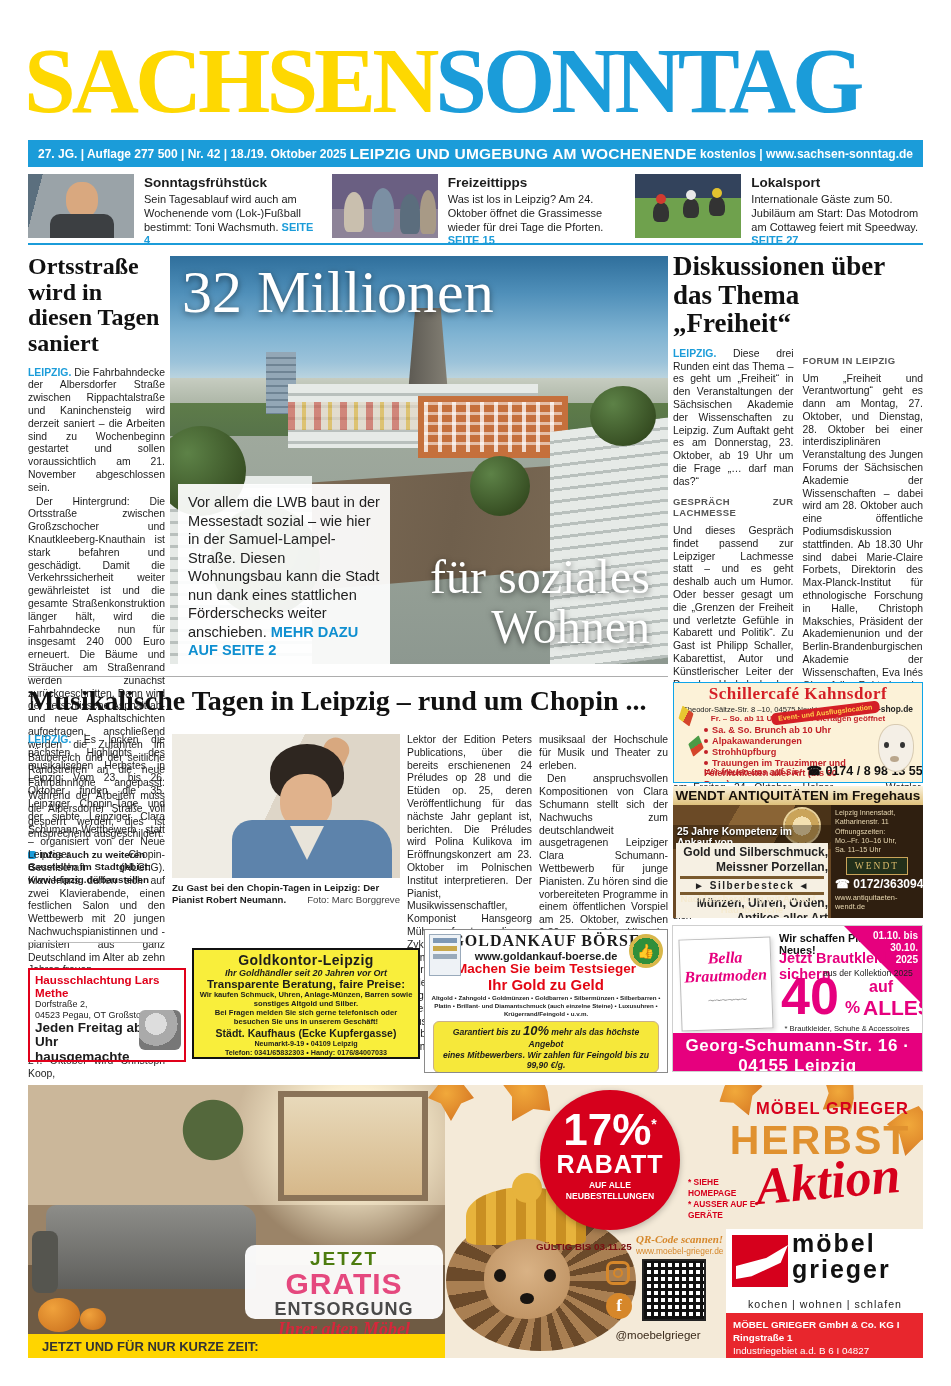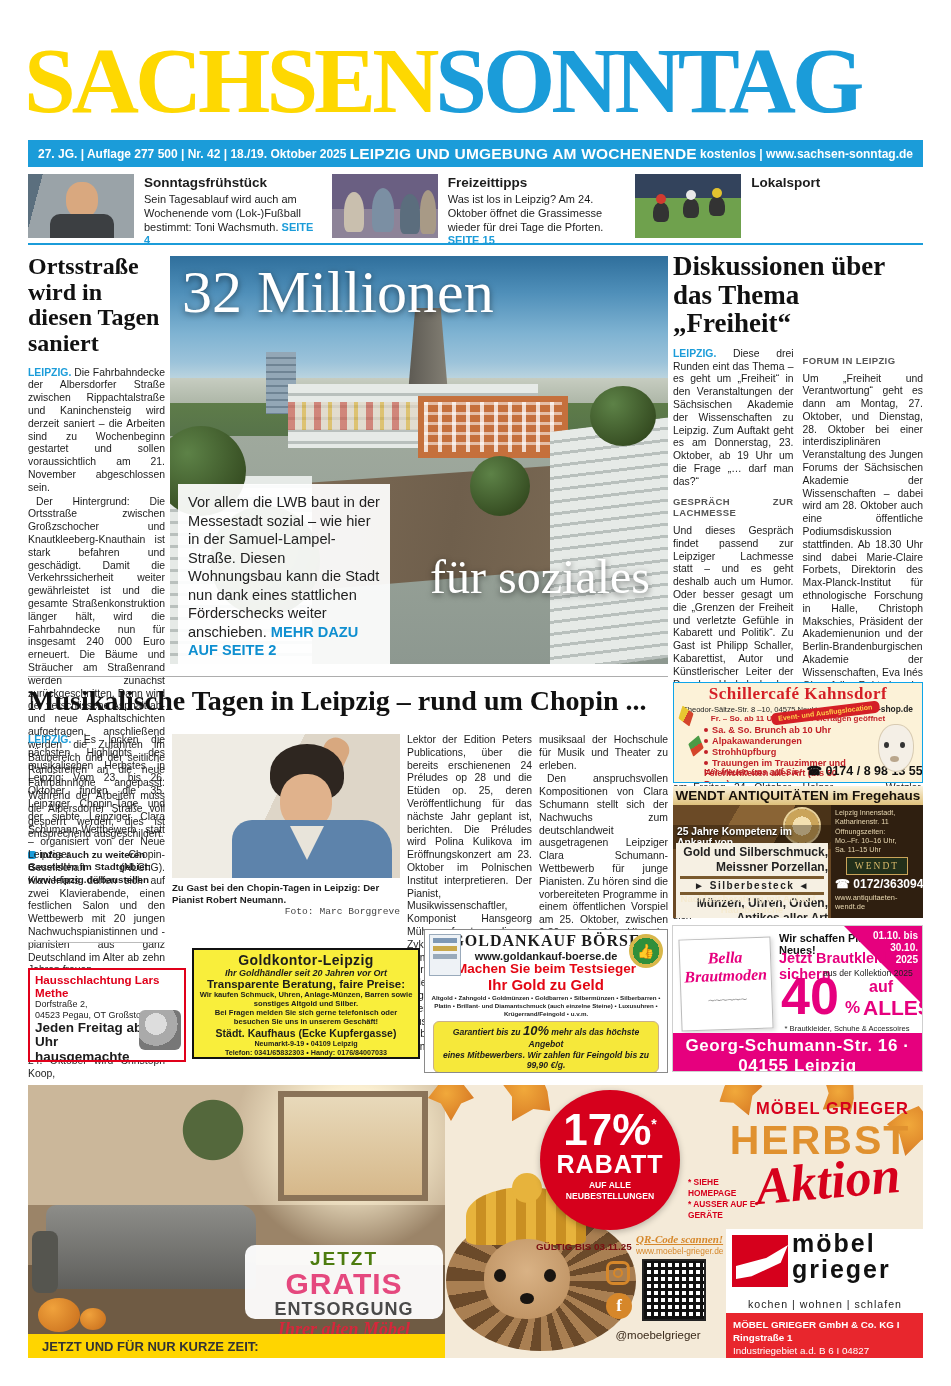--- a/index.html
+++ b/index.html
@@ -86,21 +86,21 @@
   .a3c1{left:28px;top:734px;width:137px;}
   .a3photo{left:172px;top:734px;width:228px;height:144px;overflow:hidden;
            background:linear-gradient(115deg,#efece4 0 45%,#ded6c8 45% 100%);}
   .a3photo .hair{position:absolute;left:98px;top:10px;width:74px;height:58px;border-radius:50% 50% 40% 40%;background:#2e2620;}
   .a3photo .face{position:absolute;left:108px;top:40px;width:52px;height:56px;border-radius:46%;background:#e0b28c;}
   .a3photo .arm{position:absolute;left:142px;top:2px;width:26px;height:70px;border-radius:12px;background:#d8a87f;transform:rotate(24deg);}
   .a3photo .sweat{position:absolute;left:60px;top:86px;width:160px;height:70px;border-radius:20px 30px 0 0;background:#5d83ab;}
   .a3photo .shirt{position:absolute;left:118px;top:92px;width:34px;height:34px;background:#e8e4da;clip-path:polygon(0 0,100% 0,50% 100%);}
   .a3cap{left:172px;top:882px;width:228px;font-size:9.6px;line-height:1.25;}
   .a3cap .cap{font-weight:bold;}
-  .a3cap .credit{float:right;color:#444;font-weight:normal;font-family:Liberation Mono, monospace;}
+  .a3cap .credit{float:right;color:#444;font-weight:normal;}
   .a3c3{left:407px;top:734px;width:125px;}
   .a3c4{left:539px;top:734px;width:129px;}
   .hr2{left:28px;top:942px;width:137px;height:1px;background:#bbb;}
   
   .schiller{left:673px;top:682px;width:250px;height:101px;background:#fcf2d8;border:1px solid #0ea5e9;
             box-sizing:border-box;overflow:hidden;font-family:"Liberation Sans",sans-serif;}
   .sc-title{text-align:center;color:#d41f26;font-family:"Liberation Serif",serif;font-weight:bold;
             font-size:17px;letter-spacing:.5px;margin-top:1px;}
   .sc-l1{text-align:center;font-size:7.6px;color:#222;}
   .sc-l1 b{font-size:8.4px;}
@@ -237,21 +237,21 @@
   .g-sub{font-weight:bold;font-size:8.6px;line-height:1.3;margin-top:3px;}
   .g-notes{position:absolute;left:660px;top:92px;width:78px;color:#d6001c;font-weight:bold;font-size:8.4px;line-height:1.3;}
   .g-brand{position:absolute;left:712px;top:14px;width:185px;text-align:center;color:#d6001c;
            font-weight:bold;font-size:16.5px;letter-spacing:1px;}
   .g-herbst{position:absolute;left:686px;top:32px;width:212px;text-align:center;color:#e0912f;
             font-weight:bold;font-size:41px;letter-spacing:2px;}
   .g-aktion{position:absolute;left:700px;top:66px;width:200px;text-align:center;color:#d6001c;
             font-family:"Liberation Serif",serif;font-style:italic;font-weight:bold;font-size:52px;transform:rotate(-5deg);}
   .g-valid{position:absolute;left:508px;top:156px;width:125px;color:#7a0f12;font-weight:bold;font-size:9.8px;}
   .g-qr1{position:absolute;left:608px;top:148px;width:120px;color:#d6872a;font-family:"Liberation Serif",serif;
-         font-style:italic;font-weight:bold;font-size:11px;text-decoration:underline;}
+         font-style:italic;font-weight:bold;font-size:11px;}
   .g-qr2{position:absolute;left:608px;top:161px;width:120px;color:#d6872a;font-size:8.4px;}
   .icon-ig{position:absolute;left:578px;top:176px;width:24px;height:24px;border:3px solid #d6872a;border-radius:7px;box-sizing:border-box;}
   .icon-ig i{position:absolute;left:4px;top:4px;width:10px;height:10px;border:2.5px solid #d6872a;border-radius:50%;box-sizing:border-box;}
   .icon-fb{position:absolute;left:578px;top:208px;width:26px;height:26px;border-radius:50%;background:#d6872a;
            color:#fff;font-weight:bold;font-size:17px;text-align:center;line-height:25px;font-family:"Liberation Serif",serif;}
   .g-qr{position:absolute;left:614px;top:174px;width:64px;height:62px;background:#fff;border:2px solid #222;box-sizing:border-box;
      background-image:repeating-linear-gradient(0deg,#111 0 3px,rgba(0,0,0,0) 3px 7px),
                       repeating-linear-gradient(90deg,#111 0 3px,rgba(255,255,255,.82) 3px 7px);}
   .g-handle{position:absolute;left:565px;top:244px;width:130px;text-align:center;color:#3a2a1a;font-size:11.5px;}
   .g-logo{position:absolute;left:698px;top:144px;width:197px;height:84px;background:#fff;box-sizing:border-box;padding:6px;}
@@ -307,20 +307,21 @@
           </i>
         <i style="left:48px;top:24px;">
             <b style="background:#e8e8e8;"></b>
           </i>
         <i style="left:74px;top:22px;">
             <b style="background:#e2c22f;"></b>
           </i>
       </div>
       <div>
         <div class="tt">Lokalsport</div>
+        <div class="tx"><span>Internationale Gäste zum 50. Jubiläum am Start: Das Motodrom am Cottaweg feiert mit Speedway. </span><span class="pg">SEITE 27</span></div>
       </div>
     </div>
   </div>
   <div class="abs rule-blue"></div>
 
   <div class="abs art1">
     <div class="hl">Ortsstraße wird in diesen Tagen saniert</div>
     <div class="body-txt">
       <p class="first"><span class="lead">LEIPZIG.</span><span> Die Fahrbahndecke der Albersdorfer Straße zwischen Rippachtalstraße und Kaninchensteig wird derzeit saniert – die Arbeiten sind zu Wochenbeginn gestartet und sollen voraussichtlich am 21. November abgeschlossen sein.</span></p>
       <p><span>Der Hintergrund: Die Ortsstraße zwischen Großzschocher und Knautkleeberg-Knauthain ist stark befahren und geschädigt. Damit die Verkehrssicherheit weiter gewährleistet ist und die gesamte Straßenkonstruktion länger hält, wird die Fahrbahndecke nun für insgesamt 240 000 Euro erneuert. Die Bäume und Sträucher am Straßenrand werden zunächst zurückgeschnitten. Dann wird der verschlissene Asphalt ab- und neue Asphaltschichten aufgetragen, anschließend werden die Zufahrten im Baubereich und der seitliche Randstreifen an die neue Fahrbahnhöhe angepasst. Während der Arbeiten muss die Albersdorfer Straße voll gesperrt werden, dies ist entsprechend ausgeschildert.</span></p>
@@ -339,20 +340,21 @@
     <div class="bld roofbig"></div>
     <div class="bld frontL floors"></div>
     <div class="bld frontR floors"></div>
     <span class="tree" style="left:-14px;top:170px;width:90px;height:90px;"></span>
     <span class="tree" style="left:40px;top:250px;width:110px;height:110px;"></span>
     <span class="tree" style="left:300px;top:200px;width:60px;height:60px;"></span>
     <span class="tree" style="left:420px;top:130px;width:66px;height:60px;"></span>
     <div class="abs h-top">32 Millionen</div>
     <div class="abs h-bot">
       <div>für soziales</div>
+      <div>Wohnen</div>
     </div>
     <div class="abs h-box"><span>Vor allem die LWB baut in der Messestadt sozial – wie hier in der Samuel-Lampel-Straße. Diesen Wohnungsbau kann die Stadt nun dank eines stattlichen Förderschecks weiter anschieben. </span><span class="lnk">MEHR DAZU AUF SEITE 2</span></div>
   </div>
 
   <div class="abs art2">
     <div class="hl">
       <div>Diskussionen über</div>
       <div>das Thema „Freiheit“</div>
     </div>
     <div class="cols">

